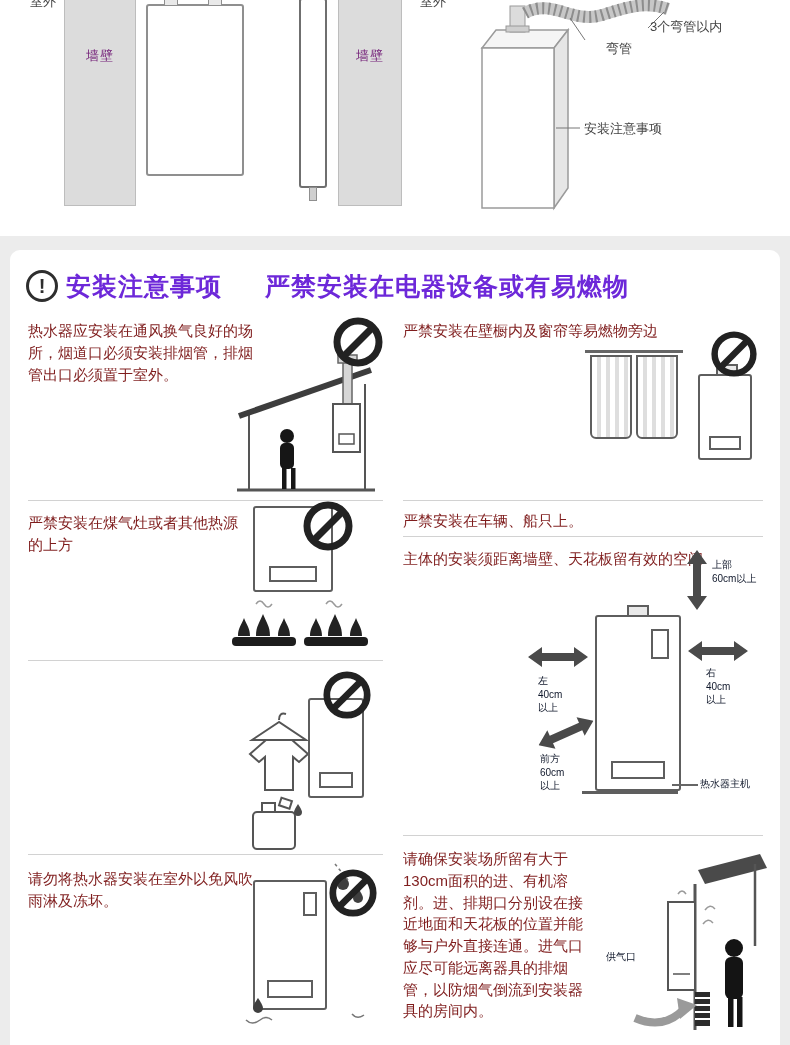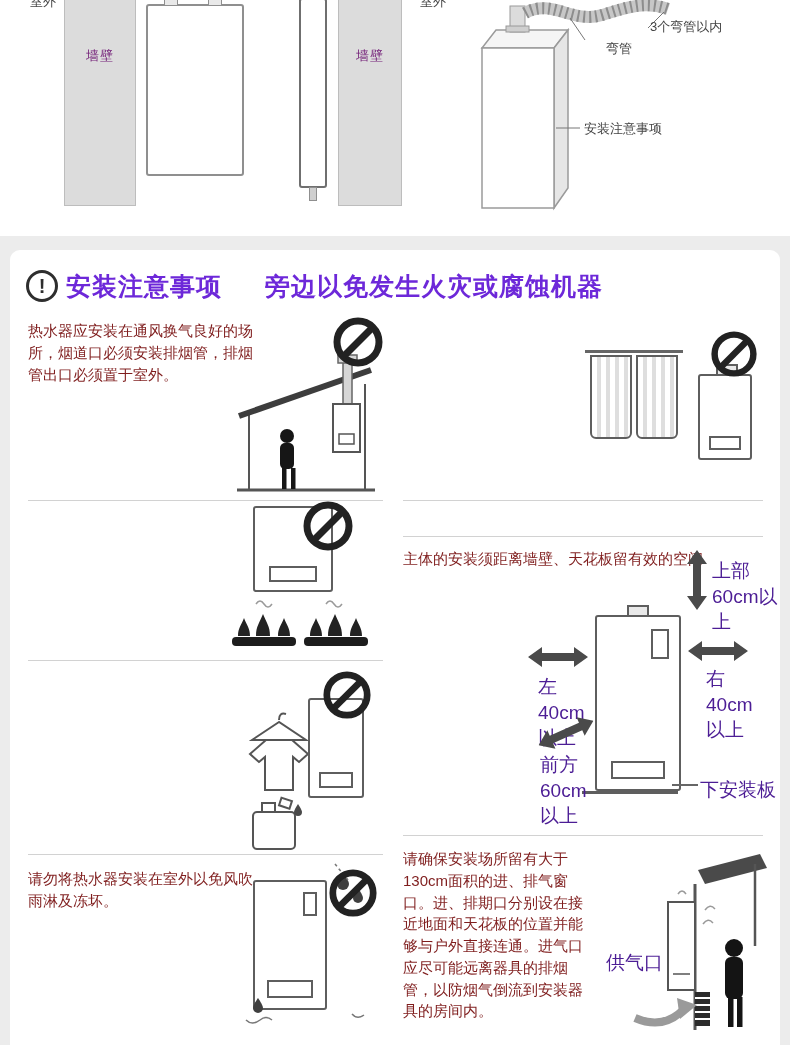--- a/index.html
+++ b/index.html
@@ -14,21 +14,21 @@
   .fitting{position:absolute;top:-12px;width:14px;height:12px;background:#e9e9e9;border:1px solid #8f8f8f}
   .pipe-top{position:absolute;top:-12px;width:22px;height:12px;background:#e9e9e9;border:2px solid #5e5e5e}
   .vent{position:absolute;border:2px solid #5e5e5e;background:#fff}
   .gray-bg{position:absolute;left:0;top:236px;width:790px;height:809px;background:#ececec}
   .panel{position:absolute;left:10px;top:250px;width:770px;height:795px;background:#fff;border-radius:10px 10px 0 0}
   .warn-circle{position:absolute;width:32px;height:32px;border:3px solid #2e2e2e;border-radius:50%;
                display:flex;align-items:center;justify-content:center;font-weight:bold;font-size:20px;color:#2e2e2e}
   .hdr-title{position:absolute;font-size:25px;font-weight:bold;color:#6d28d9;letter-spacing:1px;white-space:nowrap}
   .body-text{position:absolute;font-size:15px;line-height:1.45;color:#7f1d1d}
   .divider{position:absolute;height:1px;background:#d2d2d2}
-  .small-lbl{position:absolute;font-size:19px;color:#4c1d95;line-height:1.35;white-space:nowrap}
+  .small-lbl{position:absolute;font-size:10px;color:#0f172a;line-height:1.35;white-space:nowrap}
   .pre{white-space:pre-line}
   .curtain{position:absolute;top:5px;width:42px;height:84px;border:2px solid #5e5e5e;border-radius:0 0 6px 6px;
            background:repeating-linear-gradient(90deg,#fff 0 5px,#dedede 5px 9px)}
 </style>
 </head>
 <body>
 
 <div class="page">
 
   <div>
@@ -71,21 +71,21 @@
   </div>
 
   <div class="gray-bg"></div>
 
   <div class="panel">
 
     <span class="warn-circle" style="left:16px;top:20px">
         <span>!</span>
       </span>
     <div class="hdr-title" style="left:56px;top:20px">安装注意事项</div>
-    <div class="hdr-title" style="left:255px;top:20px">旁边以免发生火灾或腐蚀机器</div>
+    <div class="hdr-title" style="left:255px;top:20px">严禁安装在电器设备或有易燃物</div>
 
     <div class="body-text" style="left:18px;top:70px;width:235px">热水器应安装在通风换气良好的场所，烟道口必须安装排烟管，排烟管出口必须置于室外。</div>
     <svg class="abs" style="left:225px;top:92px;width:145px;height:155px" viewBox="0 0 145 155">
       <line x1="2" y1="148" x2="140" y2="148" stroke="#555" stroke-width="3"></line>
       <line x1="14" y1="148" x2="14" y2="70" stroke="#555" stroke-width="2"></line>
       <line x1="4" y1="74" x2="136" y2="28" stroke="#3d3d3d" stroke-width="6"></line>
       <line x1="130" y1="42" x2="130" y2="148" stroke="#555" stroke-width="2"></line>
       <rect x="108" y="20" width="9" height="44" fill="#d6d6d6" stroke="#666" stroke-width="1.5"></rect>
       <rect x="103" y="13" width="19" height="8" fill="#d6d6d6" stroke="#666" stroke-width="1.5"></rect>
       <rect x="98" y="62" width="27" height="48" fill="#fff" stroke="#555" stroke-width="2"></rect>
@@ -94,20 +94,21 @@
       <rect x="45" y="101" width="14" height="26" rx="5" fill="#161616"></rect>
       <rect x="47" y="126" width="4.5" height="21" fill="#161616"></rect>
       <rect x="56" y="126" width="4.5" height="21" fill="#161616"></rect>
     </svg>
     <svg class="abs" style="left:322px;top:66px;width:52px;height:52px" viewBox="0 0 52 52">
       <circle cx="26" cy="26" r="21" fill="none" stroke="#222" stroke-width="7"></circle>
       <line x1="12" y1="40" x2="40" y2="12" stroke="#222" stroke-width="7"></line>
     </svg>
     <div class="divider" style="left:18px;top:250px;width:355px"></div>
 
+    <div class="body-text" style="left:18px;top:262px;width:215px">严禁安装在煤气灶或者其他热源的上方</div>
     <div class="heater-outline" style="left:243px;top:256px;width:80px;height:86px">
       <div class="vent" style="left:50%;transform:translateX(-50%);bottom:8px;width:48px;height:16px"></div>
     </div>
     <svg class="abs" style="left:222px;top:346px;width:136px;height:52px" viewBox="0 0 136 52">
       <path d="M24 8 q4 -6 8 0 q4 6 8 0" stroke="#9a9a9a" fill="none" stroke-width="1.5"></path>
       <path d="M94 8 q4 -6 8 0 q4 6 8 0" stroke="#9a9a9a" fill="none" stroke-width="1.5"></path>
       <g fill="#232323">
         <path transform="translate(6,22)" d="M0 18 C0 10 3 8 6 0 C9 8 12 10 12 18 Z"></path>
         <path transform="translate(24,18)" d="M0 22 C0 12 3.5 9 7 0 C10.5 9 14 12 14 22 Z"></path>
         <path transform="translate(46,22)" d="M0 18 C0 10 3 8 6 0 C9 8 12 10 12 18 Z"></path>
@@ -157,35 +158,37 @@
       </g>
       <line x1="95" y1="2" x2="108" y2="18" stroke="#777" stroke-width="1.5" stroke-dasharray="3 3"></line>
       <path d="M6 158 q6 6 14 0 q6 -5 12 0" fill="none" stroke="#777" stroke-width="1.5"></path>
       <path d="M112 152 q5 6 12 1" fill="none" stroke="#777" stroke-width="1.5"></path>
     </svg>
     <svg class="abs" style="left:318px;top:618px;width:50px;height:50px" viewBox="0 0 52 52">
       <circle cx="26" cy="26" r="21" fill="none" stroke="#222" stroke-width="7"></circle>
       <line x1="12" y1="40" x2="40" y2="12" stroke="#222" stroke-width="7"></line>
     </svg>
 
+    <div class="body-text" style="left:393px;top:70px;width:330px">严禁安装在壁橱内及窗帘等易燃物旁边</div>
     <div class="abs" style="left:578px;top:100px;width:92px;height:92px">
       <div style="position:absolute;left:-3px;top:0;width:98px;height:3px;background:#666"></div>
       <div class="curtain" style="left:2px"></div>
       <div class="curtain" style="left:48px"></div>
     </div>
     <div class="heater-outline" style="left:688px;top:124px;width:54px;height:86px">
       <div class="pipe-top" style="left:16px"></div>
       <div class="vent" style="left:50%;transform:translateX(-50%);bottom:8px;width:32px;height:14px"></div>
     </div>
     <svg class="abs" style="left:700px;top:80px;width:48px;height:48px" viewBox="0 0 52 52">
       <circle cx="26" cy="26" r="21" fill="none" stroke="#222" stroke-width="7"></circle>
       <line x1="12" y1="40" x2="40" y2="12" stroke="#222" stroke-width="7"></line>
     </svg>
     <div class="divider" style="left:393px;top:250px;width:360px"></div>
 
+    <div class="body-text" style="left:393px;top:260px;width:340px">严禁安装在车辆、船只上。</div>
     <div class="divider" style="left:393px;top:286px;width:360px"></div>
 
     <div class="body-text" style="left:393px;top:298px;width:330px">主体的安装须距离墙壁、天花板留有效的空间</div>
     <div class="heater-outline" style="left:585px;top:365px;width:86px;height:176px">
       <div class="pipe-top" style="left:30px"></div>
       <div class="vent" style="right:10px;top:12px;width:18px;height:30px"></div>
       <div class="vent" style="left:50%;transform:translateX(-50%);bottom:10px;width:54px;height:18px"></div>
     </div>
     <div class="abs" style="left:572px;top:541px;width:96px;height:3px;background:#5e5e5e"></div>
 
@@ -210,25 +213,25 @@
 以上</div>
 
     <svg class="abs" style="left:526px;top:472px;width:60px;height:22px;transform:rotate(-24deg)" viewBox="0 0 60 22">
       <polygon points="0,11 14,1 14,7 46,7 46,1 60,11 46,21 46,15 14,15 14,21" fill="#4a4a4a"></polygon>
     </svg>
     <div class="small-lbl pre" style="left:530px;top:502px">前方
 60cm
 以上</div>
 
     <div class="abs" style="left:662px;top:534px;width:26px;height:2px;background:#666"></div>
-    <div class="small-lbl" style="left:690px;top:527px">下安装板</div>
+    <div class="small-lbl" style="left:690px;top:527px">热水器主机</div>
 
     <div class="divider" style="left:393px;top:585px;width:360px"></div>
 
-    <div class="body-text" style="left:393px;top:598px;width:190px">请确保安装场所留有大于130cm面积的进、排气窗口。进、排期口分别设在接近地面和天花板的位置并能够与户外直接连通。进气口应尽可能远离器具的排烟管，以防烟气倒流到安装器具的房间内。</div>
+    <div class="body-text" style="left:393px;top:598px;width:190px">请确保安装场所留有大于130cm面积的进、有机溶剂。进、排期口分别设在接近地面和天花板的位置并能够与户外直接连通。进气口应尽可能远离器具的排烟管，以防烟气倒流到安装器具的房间内。</div>
     <svg class="abs" style="left:575px;top:600px;width:185px;height:185px" viewBox="0 0 185 185">
       <polygon points="113,20 175,4 182,18 120,34" fill="#4a4a4a"></polygon>
       <line x1="170" y1="14" x2="170" y2="96" stroke="#555" stroke-width="2.5"></line>
       <line x1="110" y1="34" x2="110" y2="180" stroke="#555" stroke-width="3"></line>
       <rect x="83" y="52" width="27" height="88" fill="#fff" stroke="#555" stroke-width="2"></rect>
       <line x1="88" y1="124" x2="105" y2="124" stroke="#555" stroke-width="1.5"></line>
       <path d="M93 44 q4 -6 8 0" fill="none" stroke="#999" stroke-width="1.5"></path>
       <path d="M120 60 q5 -7 10 -1 M118 74 q5 -7 10 -1" fill="none" stroke="#999" stroke-width="1.5"></path>
       <circle cx="149" cy="98" r="9" fill="#141414"></circle>
       <rect x="140" y="107" width="18" height="42" rx="6" fill="#141414"></rect>

